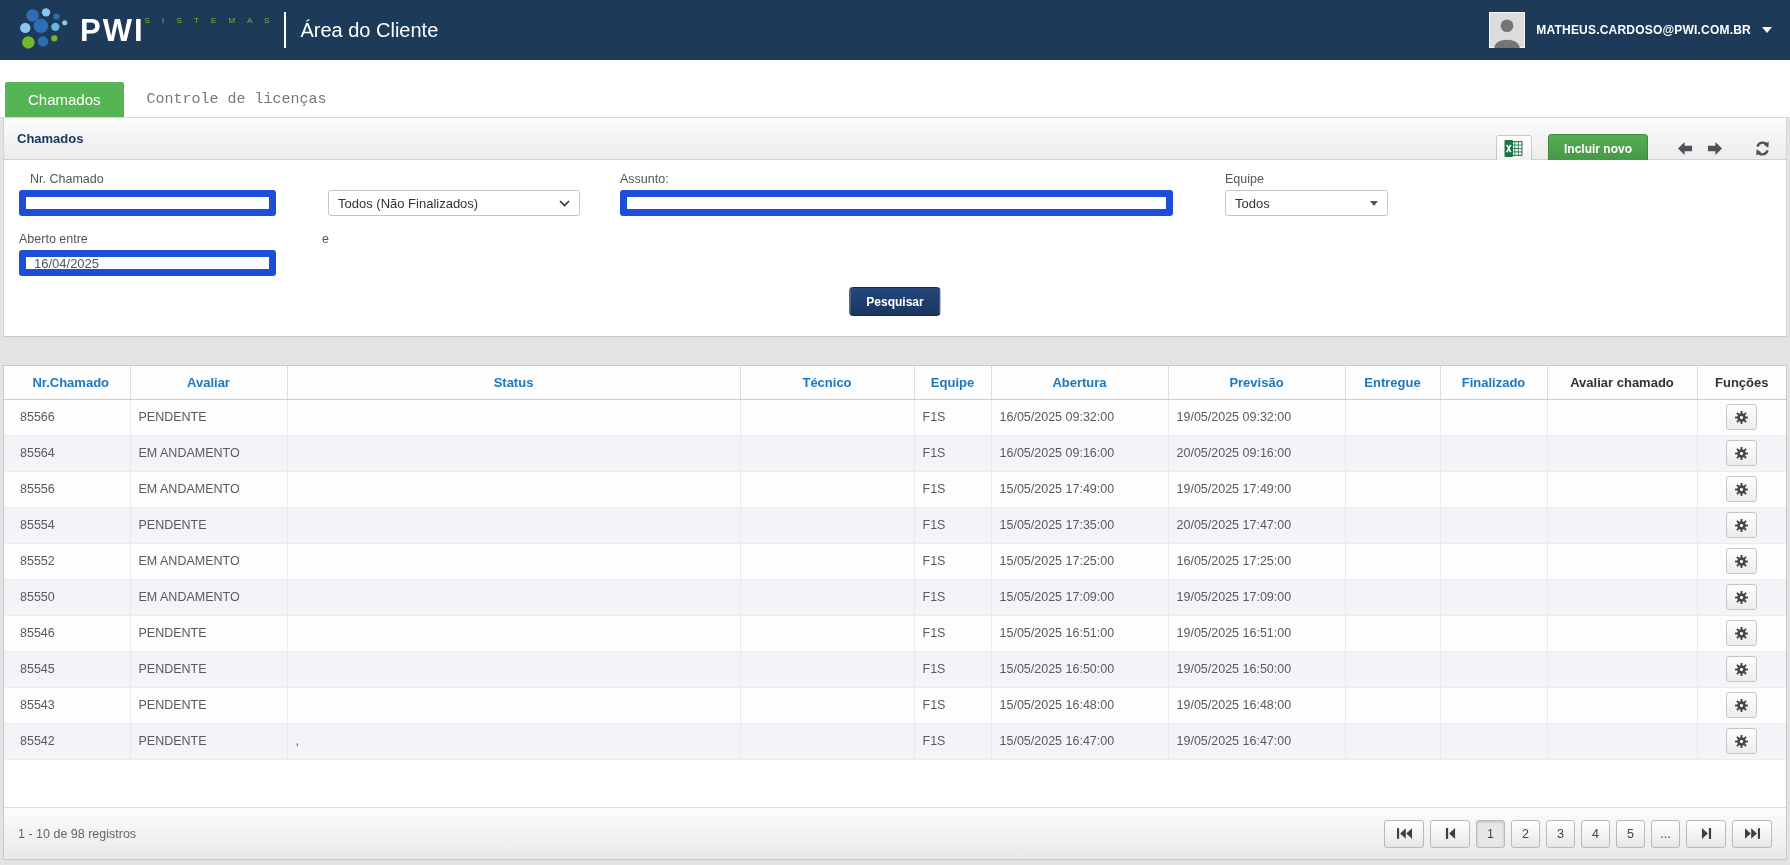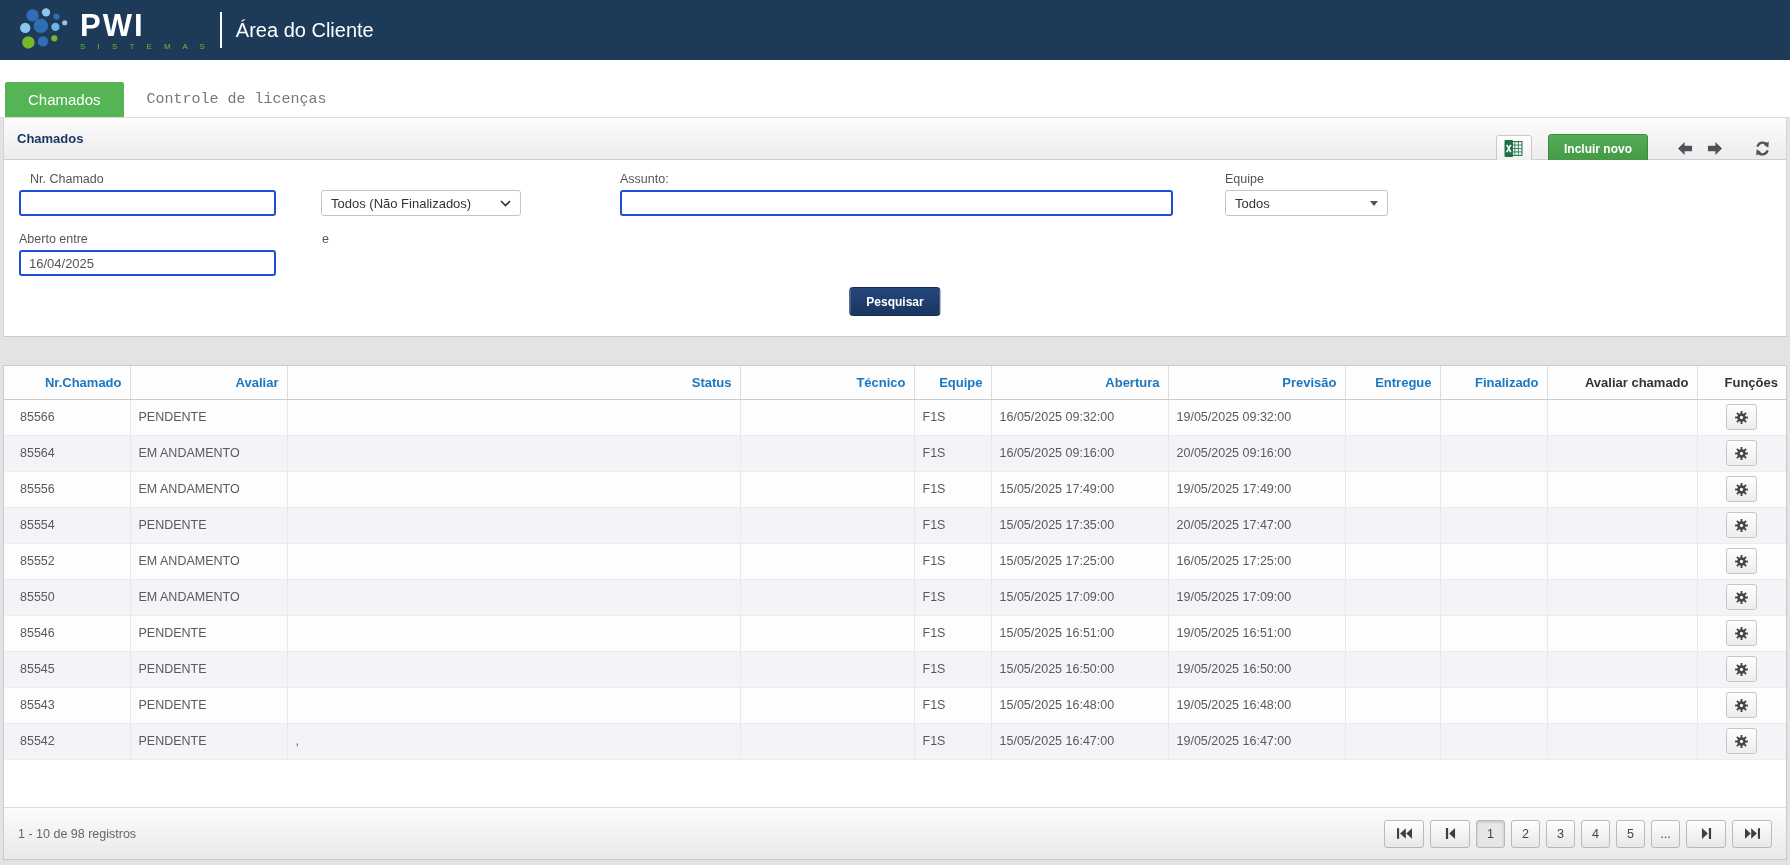--- a/index.html
+++ b/index.html
@@ -7,21 +7,21 @@
     width:1790px;height:865px;overflow:hidden;
     background:#e3e3e3;
     font-family:"Liberation Sans",sans-serif;
     -webkit-font-smoothing:antialiased;
   }
   button{font-family:"Liberation Sans",sans-serif;cursor:pointer;}
 
   
   .topbar{height:60px;background:#1d3b59;display:flex;align-items:center;padding:0 18px;box-sizing:border-box;}
   .logo{display:flex;align-items:center;}
-  .brand-block{display:flex;flex-direction:column;margin-left:8px;line-height:1;}
+  .brand-block{display:flex;flex-direction:row;margin-left:8px;line-height:1;}
   .brand-name{color:#fff;font-size:31px;font-weight:bold;letter-spacing:2px;}
   .brand-sub{color:#76b82a;font-size:8px;letter-spacing:5px;margin-top:2px;}
   .logo-divider{width:2px;height:36px;background:#fff;margin:0 14px 0 10px;}
   .app-title{color:#fff;font-size:20px;font-weight:400;}
   .user-menu{margin-left:auto;display:flex;align-items:center;gap:11px;cursor:pointer;}
   .avatar{width:36px;height:36px;display:inline-flex;}
   .user-email{color:#fff;font-size:12px;font-weight:bold;letter-spacing:.2px;}
   .caret-down{width:0;height:0;border-left:5px solid transparent;border-right:5px solid transparent;border-top:6px solid #fff;}
 
   
@@ -40,34 +40,34 @@
   .btn-new{margin-left:16px;height:29px;background:linear-gradient(#55ad55,#459745);border:1px solid #3e8a3e;border-radius:3px;color:#fff;font-weight:bold;font-size:12px;padding:0 15px;}
   .icon-btn{background:none;border:none;padding:2px;display:flex;align-items:center;}
   .nav-back{margin-left:26px;}
   .nav-fwd{margin-left:6px;}
   .btn-refresh{margin-left:26px;}
 
   
   .filter-panel{position:relative;margin:0 3px;height:177px;background:#fff;
     border-left:1px solid #d5d5d5;border-right:1px solid #d5d5d5;border-bottom:1px solid #c9c9c9;box-sizing:border-box;}
   .f-label{position:absolute;font-size:12.5px;color:#555;}
-  .f-input{position:absolute;height:26px;border:2px solid #1d4ed8;border-radius:3px;padding:0 8px;font-size:13px;color:#555;box-sizing:border-box;background:#fff;}
+  .f-input{position:absolute;height:26px;border:7px solid #1d4ed8;border-radius:3px;padding:0 8px;font-size:13px;color:#555;box-sizing:border-box;background:#fff;}
   .select-box{position:absolute;height:26px;border:1px solid #c4c4c4;border-radius:3px;background:#fff;display:flex;align-items:center;padding:0 9px;box-sizing:border-box;cursor:pointer;}
   .select-value{font-size:13px;color:#333;flex:1;}
   .tri-down{width:0;height:0;border-left:4px solid transparent;border-right:4px solid transparent;border-top:5px solid #555;}
   .btn-search{position:absolute;left:50%;transform:translateX(-50%);top:127px;height:29px;padding:0 16px;
     background:linear-gradient(#24477c,#1a3560);border:1px solid #132b4f;border-radius:3px;color:#fff;font-weight:bold;font-size:12px;}
 
   .gap{height:28px;}
 
   
   .table-panel{margin:0 3px;height:495px;background:#fff;border:1px solid #c9c9c9;box-sizing:border-box;display:flex;flex-direction:column;}
   table{border-collapse:collapse;table-layout:fixed;width:100%;}
   thead th{height:33px;background:#fdfdfd;border-right:1px solid #ddd;border-bottom:1px solid #ccc;
-    font-size:13px;font-weight:bold;color:#1b78c2;text-align:right;padding:8px 8px;box-sizing:border-box;cursor:pointer;}
+    font-size:13px;font-weight:bold;color:#1b78c2;text-align:center;padding:8px 8px;box-sizing:border-box;cursor:pointer;}
   thead th:first-child{padding-left:16px;}
   thead th:last-child{border-right:none;}
   thead th.th-dark{color:#333;cursor:default;}
   tbody td{height:36px;border-right:1px solid #e9e9e9;border-bottom:1px solid #ececec;
     font-size:12.5px;color:#5a5a5a;padding:0 8px;box-sizing:border-box;overflow:hidden;white-space:nowrap;}
   tbody td:first-child{padding-left:16px;}
   tbody td:last-child{border-right:none;text-align:center;}
   tbody tr{background:#fdfdfd;}
   tbody tr.alt{background:#f3f4f7;}
   .gear-btn{width:31px;height:26px;border:1px solid #c6c6c6;border-radius:3px;background:linear-gradient(#fefefe,#ececec);display:inline-flex;align-items:center;justify-content:center;vertical-align:middle;}
@@ -103,20 +103,31 @@
       <circle cx="35" cy="30" r="3" fill="#76b82a"></circle>
     </svg>
     <div class="brand-block">
       <span class="brand-name">PWI</span>
       <span class="brand-sub">S I S T E M A S</span>
     </div>
     <span class="logo-divider"></span>
   </div>
   <span class="app-title">Área do Cliente</span>
 
+  <div class="user-menu">
+    <span class="avatar">
+      <svg viewBox="0 0 34 34" width="36" height="36">
+        <rect width="34" height="34" fill="#dcdcdc" stroke="#f2f2f2" stroke-width="2"></rect>
+        <circle cx="17" cy="13" r="6" fill="#757575"></circle>
+        <path d="M5 34 C5 23.5 29 23.5 29 34 Z" fill="#757575"></path>
+      </svg>
+    </span>
+    <span class="user-email">MATHEUS.CARDOSO@PWI.COM.BR</span>
+    <span class="caret-down"></span>
+  </div>
 </div>
 
 <div class="tabs-row">
   <div class="tab active">
     <span>Chamados</span>
   </div>
   <div class="tab inactive">
     <span>Controle de licenças</span>
   </div>
 </div>
@@ -151,21 +162,21 @@
         <polygon points="2.1,14.6 2.5,8.6 6.8,11.6" fill="#4e535a"></polygon>
       </svg>
     </button>
   </div>
 </div>
 
 <div class="filter-panel">
   <label class="f-label" style="left:15px;top:12px;margin-left:11px;">Nr. Chamado</label>
   <input class="f-input" style="left: 15px; top: 30px; width: 257px;" value="">
 
-  <div class="select-box" style="left:317px;top:30px;width:200px;justify-content:center;">
+  <div class="select-box" style="left:324px;top:30px;width:252px;justify-content:center;">
     <span class="select-value">Todos (Não Finalizados)</span>
     <svg width="11" height="7" viewBox="0 0 11 7">
       <path d="M1 1 L5.5 5.6 L10 1" fill="none" stroke="#333" stroke-width="1.6"></path>
     </svg>
   </div>
 
   <label class="f-label" style="left:616px;top:12px;">Assunto:</label>
   <input class="f-input" style="left: 616px; top: 30px; width: 553px;" value="">
 
   <label class="f-label" style="left:1221px;top:12px;">Equipe</label>

